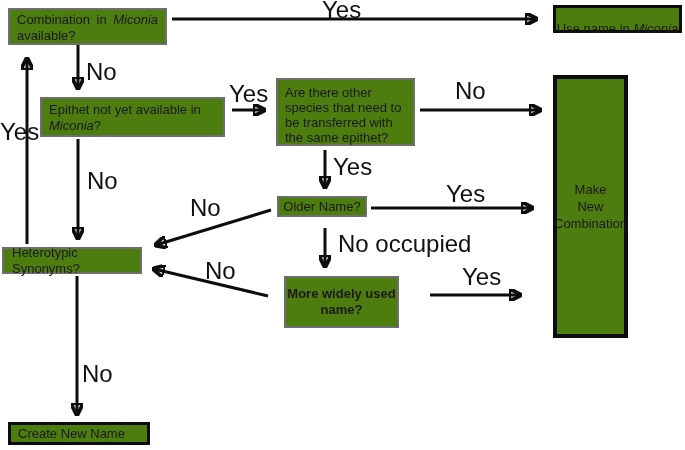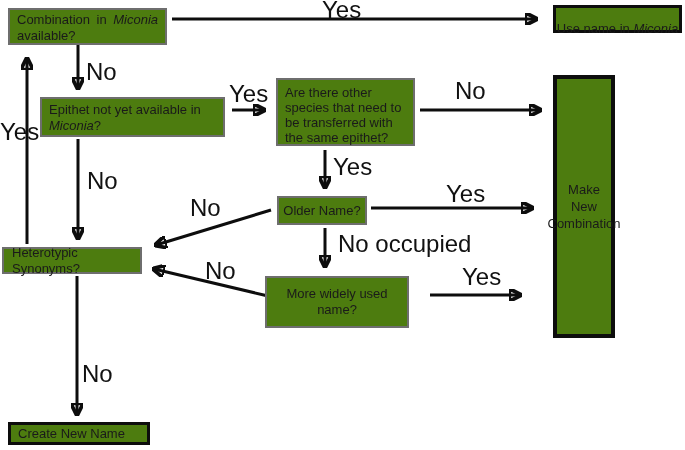--- a/index.html
+++ b/index.html
@@ -70,27 +70,27 @@
   <div class="node thick vcenter hcenter" style="left:553px;top:5px;width:129px;height:28px;">
     <div style="width:100%;text-align:center;margin-top:20px;"><span>Use name in </span><i>Miconia</i></div>
   </div>
 
   <div class="node thin pad" style="left:40px;top:97px;width:185px;height:40px;padding-top:3px;">
     <span>Epithet not yet available in </span><i>Miconia</i><span>?</span>
   </div>
 
   <div class="node thin pad" style="left:276px;top:78px;width:139px;height:68px;padding-top:5px;line-height:15px;">Are there other species that need to be transferred with the same epithet?</div>
 
-  <div class="node thin vcenter hcenter" style="left:277px;top:196px;width:90px;height:29px;">Older Name?</div>
+  <div class="node thin vcenter hcenter" style="left:277px;top:196px;width:90px;height:21px;">Older Name?</div>
 
-  <div class="node xthick vcenter hcenter prelines" style="left:553px;top:75px;width:62px;height:263px;line-height:17px;">Make
+  <div class="node xthick vcenter hcenter prelines" style="left:553px;top:75px;width:75px;height:263px;line-height:17px;">Make
 New
 Combination</div>
 
-  <div class="node thin vcenter hcenter" style="left:265px;top:276px;width:144px;height:52px;">More widely used name?</div>
+  <div class="node thin vcenter hcenter" style="left:284px;top:276px;width:115px;height:52px;font-weight:bold;">More widely used name?</div>
 
   <div class="node thick vcenter" style="left:8px;top:422px;width:142px;height:23px;padding-left:7px;">Create New Name</div>
 
   <div class="node thin vcenter" style="left:2px;top:247px;width:140px;height:27px;padding-left:8px;">Heterotypic Synonyms?</div>
 
   <span class="edge-label" style="left:322px;top:0px;">Yes</span>
   <span class="edge-label" style="left:86px;top:62px;">No</span>
   <span class="edge-label" style="left:229px;top:84px;">Yes</span>
   <span class="edge-label" style="left:455px;top:81px;">No</span>
   <span class="edge-label" style="left:333px;top:157px;">Yes</span>

